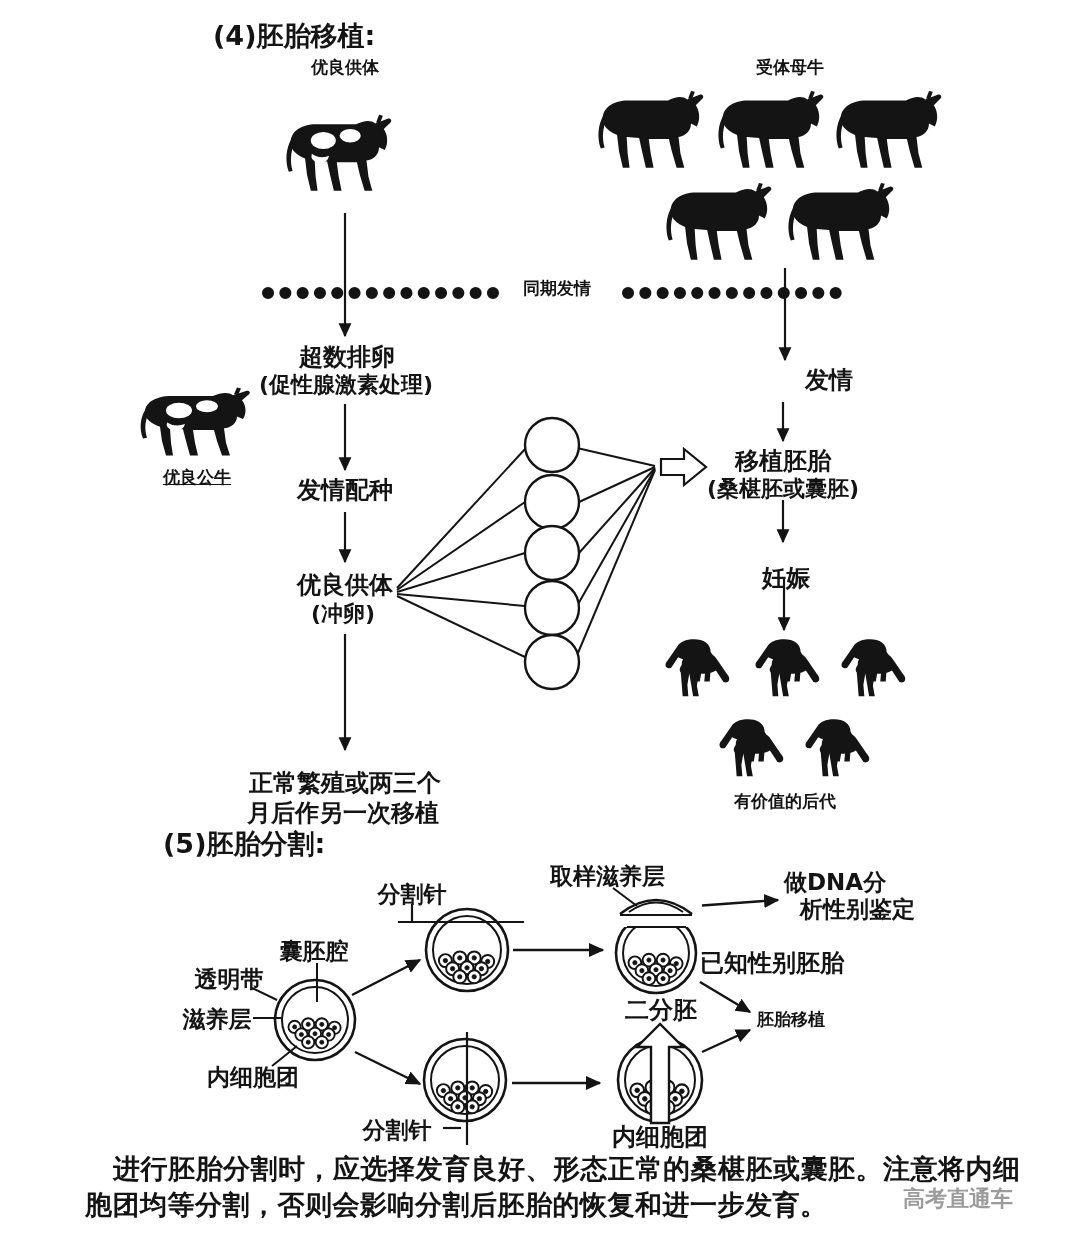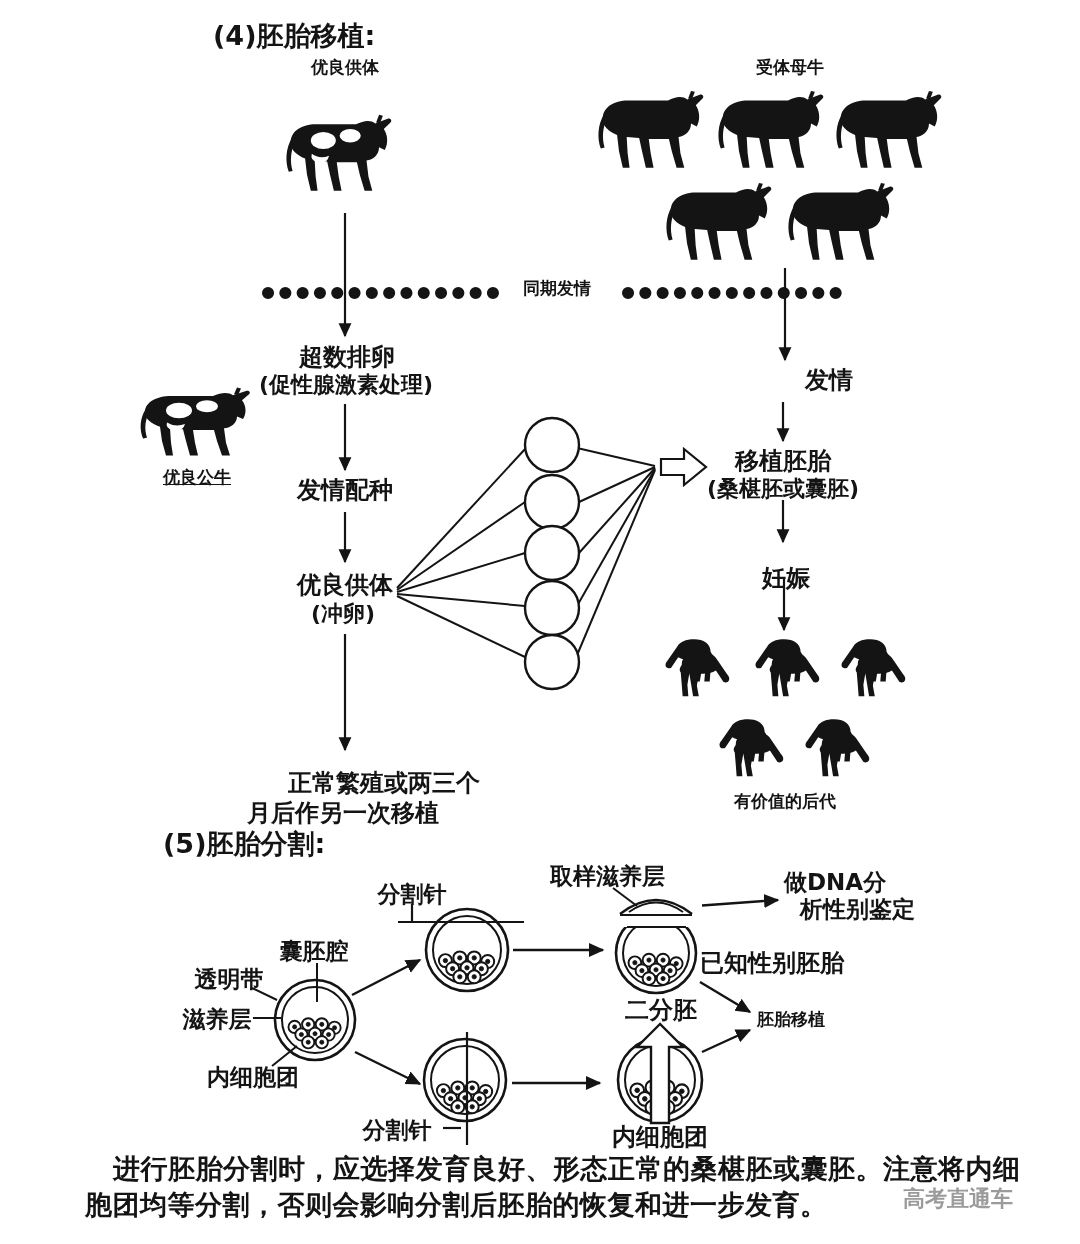--- a/index.html
+++ b/index.html
@@ -189,21 +189,21 @@
 <div class="lbl f27" style="left:213px;top:20px;">(4)胚胎移植:</div>
 <div class="lbl f25 c" style="left:345px;top:58px;">优良供体</div>
 <div class="lbl f25 c" style="left:790px;top:58px;">受体母牛</div>
 <div class="lbl f25 c" style="left:557px;top:279px;">同期发情</div>
 <div class="lbl f24 c" style="left:347px;top:344px;">超数排卵</div>
 <div class="lbl f22 c" style="left:346px;top:372px;">(促性腺激素处理)</div>
 <div class="lbl f25 c" style="left:197px;top:468px;text-decoration:underline;">优良公牛</div>
 <div class="lbl f24 c" style="left:345px;top:477px;">发情配种</div>
 <div class="lbl f24 c" style="left:345px;top:572px;">优良供体</div>
 <div class="lbl f22 c" style="left:343px;top:601px;">(冲卵)</div>
-<div class="lbl f24 c" style="left:345px;top:770px;margin-left:39px;">正常繁殖或两三个</div>
+<div class="lbl f24 c" style="left:345px;top:770px;">正常繁殖或两三个</div>
 <div class="lbl f24 c" style="left:343px;top:800px;">月后作另一次移植</div>
 <div class="lbl f24 c" style="left:785px;top:367px;margin-left:44px;">发情</div>
 <div class="lbl f24 c" style="left:783px;top:448px;">移植胚胎</div>
 <div class="lbl f22 c" style="left:783px;top:476px;">(桑椹胚或囊胚)</div>
 <div class="lbl f24 c" style="left:786px;top:549px;margin-top:16px;">妊娠</div>
 <div class="lbl f25 c" style="left:785px;top:792px;">有价值的后代</div>
 
 <div class="lbl f27" style="left:163px;top:828px;">(5)胚胎分割:</div>
 <div class="lbl f23 c" style="left:412px;top:881px;">分割针</div>
 <div class="lbl f23" style="left:550px;top:863px;text-align:right;">取样滋养层</div>

